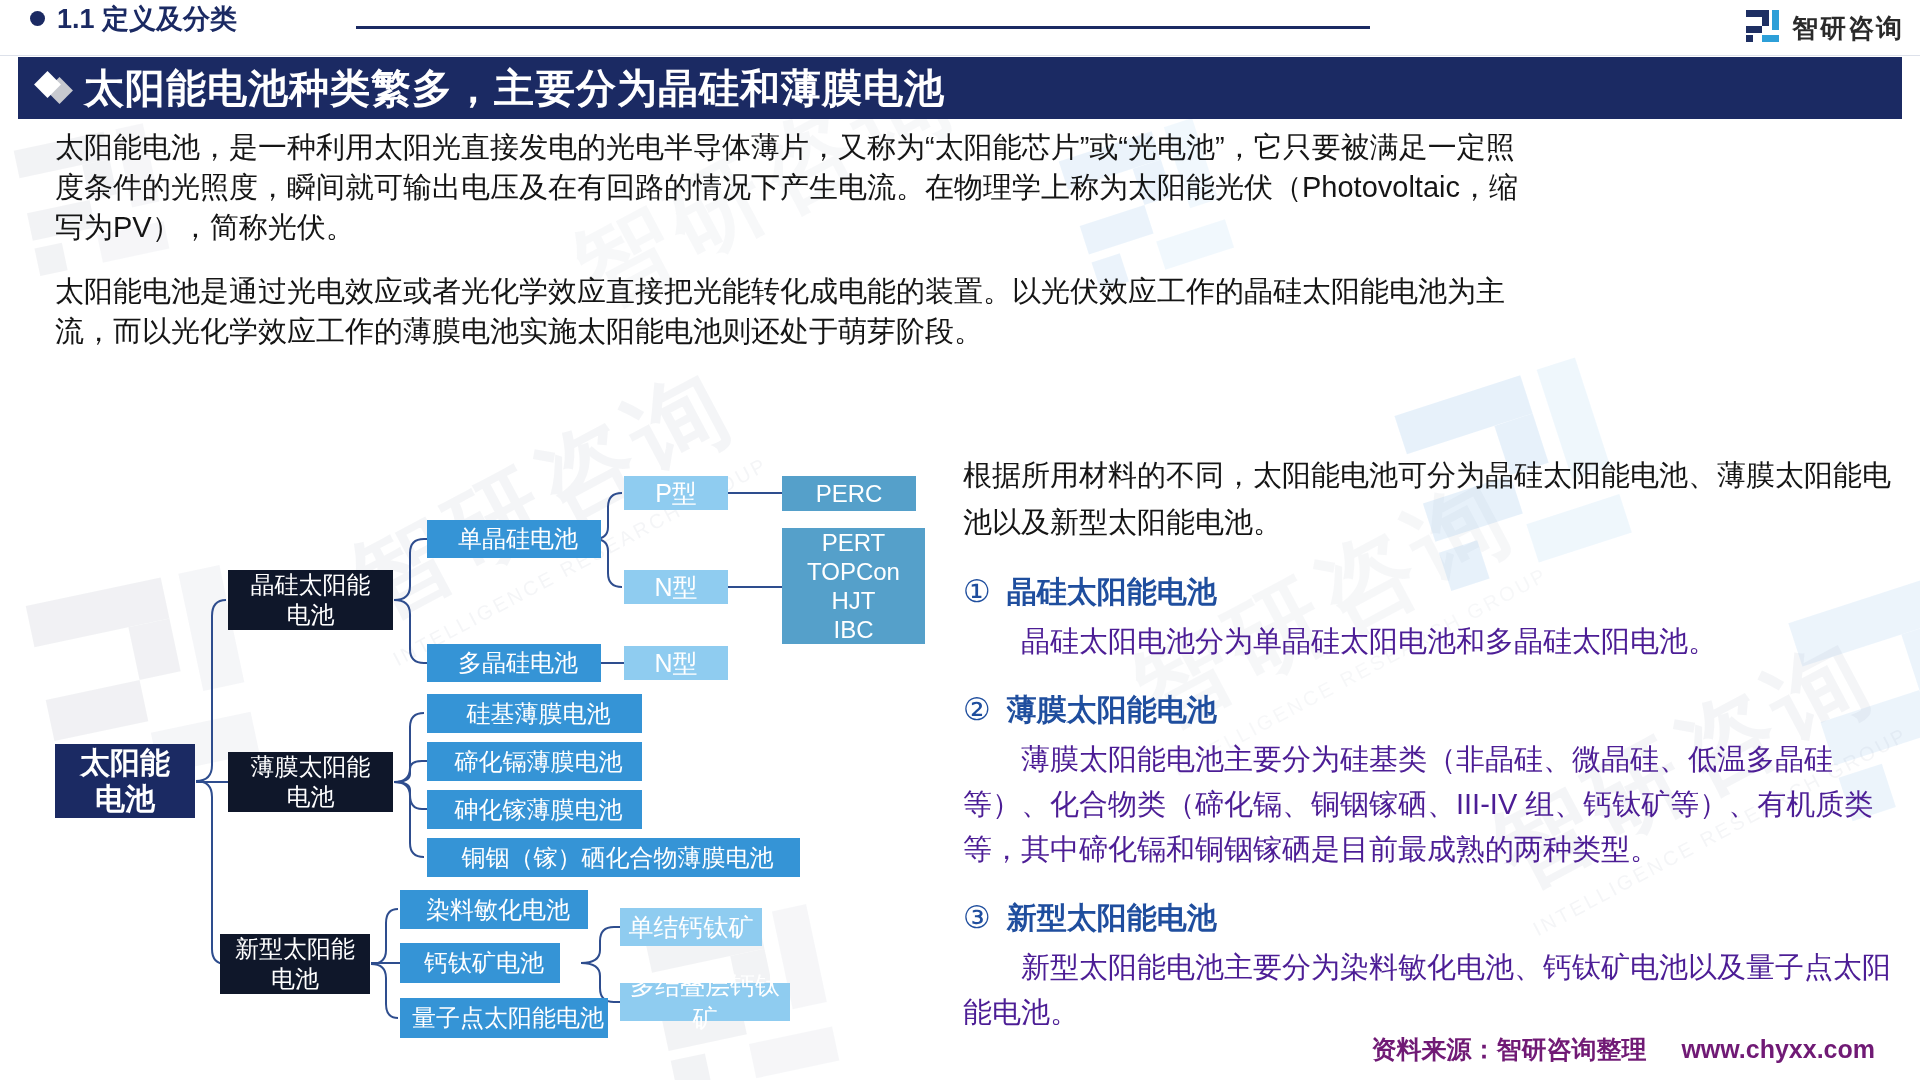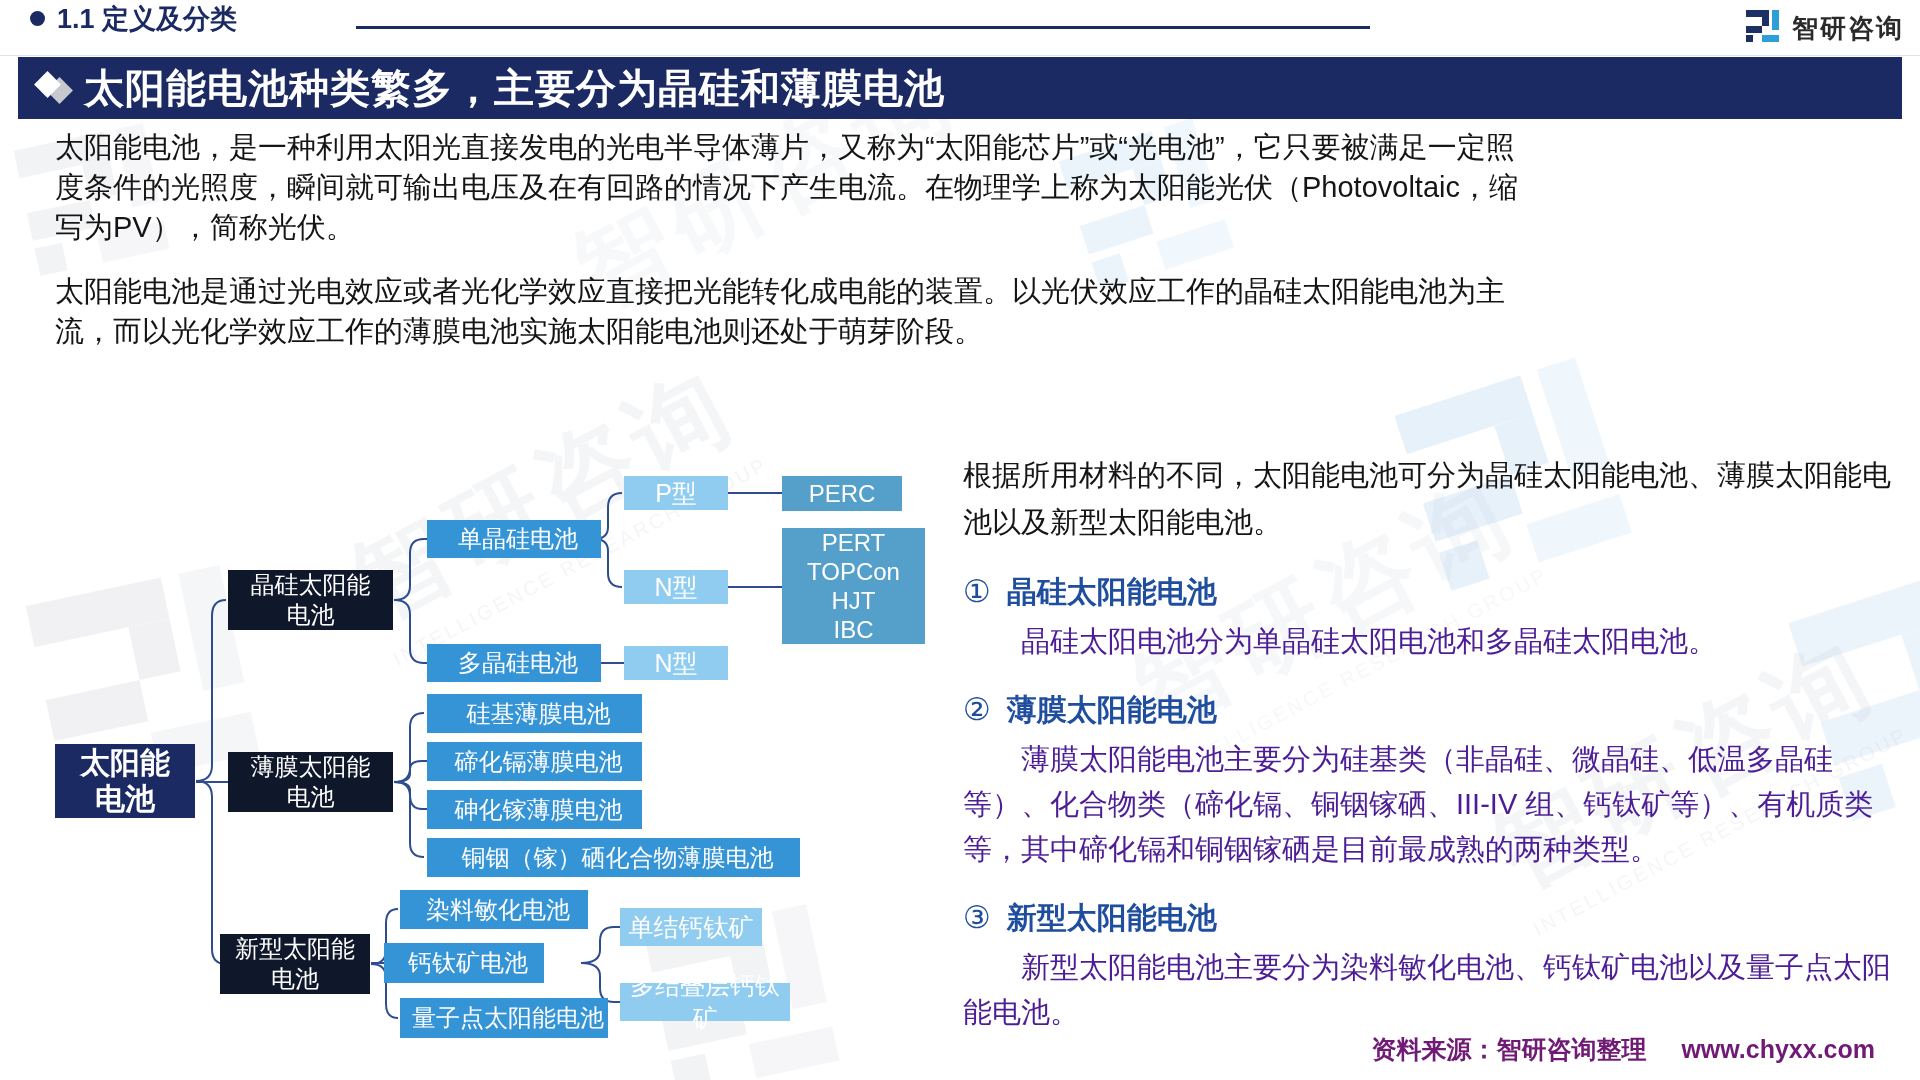--- a/index.html
+++ b/index.html
@@ -196,33 +196,33 @@
   <div class="nb lv1" style="left:220px;top:934px;width:150px;height:60px;">新型太阳能
 电池</div>
 
   <div class="nb lv2" style="left:427px;top:520px;width:166px;height:38px;">单晶硅电池</div>
   <div class="nb lv2" style="left:427px;top:644px;width:166px;height:38px;">多晶硅电池</div>
 
   <div class="nb lv3" style="left:624px;top:476px;width:104px;height:34px;">P型</div>
   <div class="nb lv3" style="left:624px;top:570px;width:104px;height:34px;">N型</div>
   <div class="nb lv3" style="left:624px;top:646px;width:104px;height:34px;">N型</div>
 
-  <div class="nb lv3b" style="left:782px;top:476px;width:120px;height:35px;">PERC</div>
+  <div class="nb lv3b" style="left:782px;top:476px;width:134px;height:35px;">PERC</div>
   <div class="nb lv3b" style="left:782px;top:528px;width:143px;height:116px;">PERT
 TOPCon
 HJT
 IBC</div>
 
   <div class="nb lv2" style="left:427px;top:694px;width:207px;height:39px;">硅基薄膜电池</div>
   <div class="nb lv2" style="left:427px;top:742px;width:207px;height:39px;">碲化镉薄膜电池</div>
   <div class="nb lv2" style="left:427px;top:790px;width:207px;height:39px;">砷化镓薄膜电池</div>
   <div class="nb lv2" style="left:427px;top:838px;width:365px;height:39px;">铜铟（镓）硒化合物薄膜电池</div>
 
   <div class="nb lv2" style="left:400px;top:890px;width:180px;height:39px;">染料敏化电池</div>
-  <div class="nb lv2" style="left:384px;top:943px;width:152px;height:40px;text-align:center;">钙钛矿电池</div>
+  <div class="nb lv2" style="left:400px;top:943px;width:152px;height:40px;text-align:center;">钙钛矿电池</div>
   <div class="nb lv2" style="left:400px;top:998px;width:200px;height:40px;">量子点太阳能电池</div>
 
   <div class="nb lv3" style="left:620px;top:908px;width:142px;height:38px;">单结钙钛矿</div>
   <div class="nb lv3" style="left:620px;top:983px;width:170px;height:38px;">多结叠层钙钛矿</div>
 
   <div class="rpanel">
     <p class="rp-intro">根据所用材料的不同，太阳能电池可分为晶硅太阳能电池、薄膜太阳能电池以及新型太阳能电池。</p>
 
     <div class="rp-head">
       <span class="rp-num">①</span>

